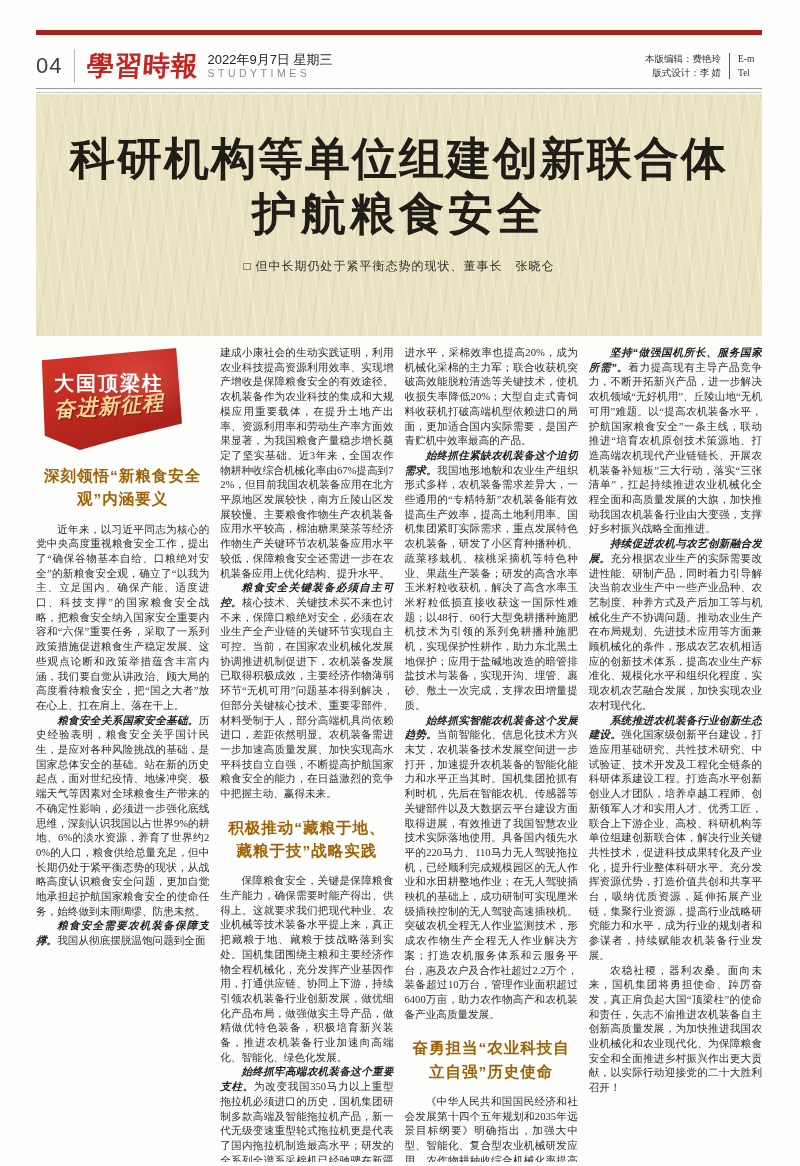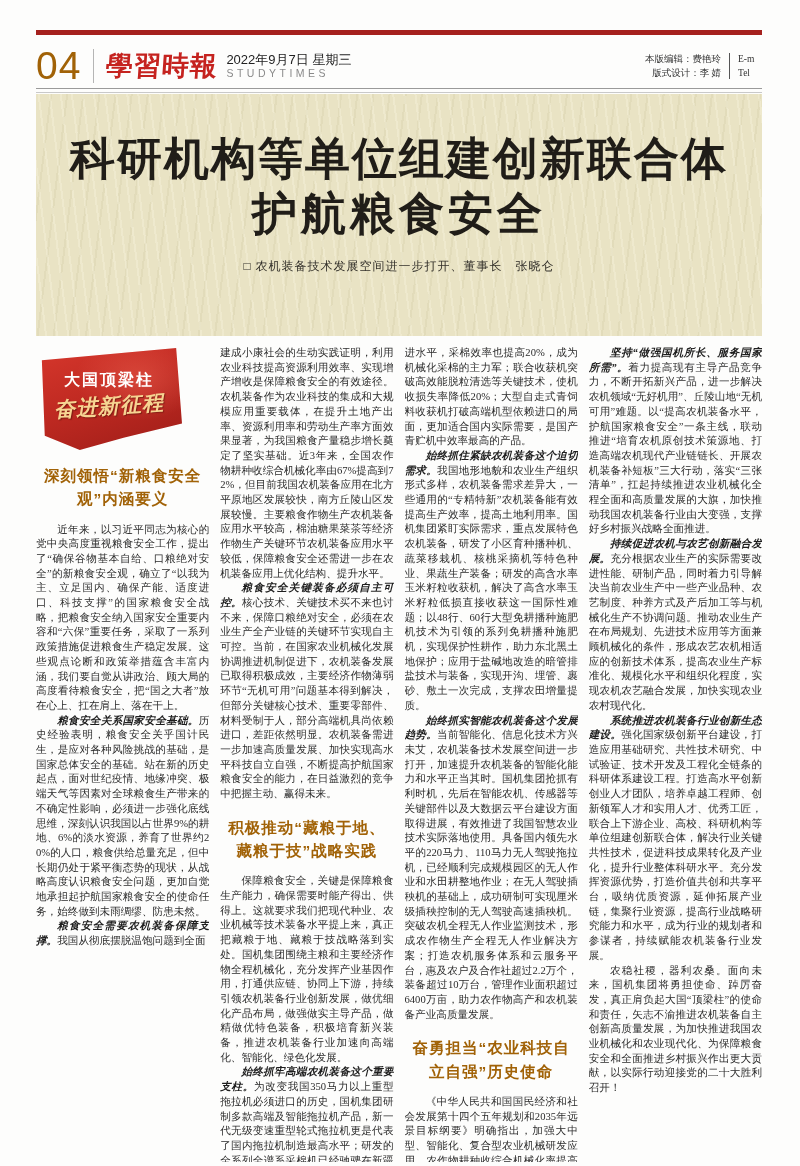--- a/index.html
+++ b/index.html
@@ -15,21 +15,21 @@
   .top-rule{
     position:absolute;left:36px;top:30px;width:726px;height:5px;
     background:#a5211e;
   }
   .header{
     position:absolute;left:36px;top:44px;width:726px;height:44px;
     display:flex;align-items:center;
   }
   .page-num{
     font-family:"Liberation Sans", sans-serif;
-    font-size:39px;color:#a16207;letter-spacing:1px;
+    font-size:22px;color:#404040;letter-spacing:1px;
   }
   .head-divider{width:1px;height:34px;background:#b5b5b5;margin:0 12px;}
   .masthead-block{display:flex;align-items:center;}
   .masthead{
     font-size:27px;font-weight:bold;color:#c5231f;
     font-family:"Liberation Serif", serif;
     transform:skewX(-4deg);
     letter-spacing:1px;
   }
   .mast-right{margin-left:8px;line-height:1.15;}
@@ -99,21 +99,21 @@
   .badge-flag{
     position:absolute;inset:0;
     background:
       radial-gradient(ellipse 90px 60px at 70% 30%, rgba(255,120,100,.35), rgba(255,120,100,0) 70%),
       linear-gradient(160deg,#d6372c 0%,#c02a22 45%,#9e1d18 100%);
     clip-path:polygon(4% 12%, 96% 0%, 100% 74%, 60% 88%, 30% 100%, 6% 86%);
     box-shadow:0 2px 4px rgba(150,30,20,.35);
   }
   .badge-l1{
     position:absolute;top:22px;left:0;width:100%;text-align:center;
-    color:#ffffff;font-weight:bold;font-size:16px;letter-spacing:2px;
+    color:#ffffff;font-weight:bold;font-size:20px;letter-spacing:2px;
     font-family:Liberation Sans, sans-serif;z-index:2;
   }
   .badge-l2{
     position:absolute;top:44px;left:0;width:100%;text-align:center;
     color:#f6d492;font-weight:bold;font-size:21px;letter-spacing:1px;
     font-style:italic;transform:rotate(-4deg);z-index:2;
     text-shadow:1px 1px 1px rgba(90,20,10,.6);
     font-family:"Liberation Serif", serif;
   }
 </style>
@@ -147,21 +147,21 @@
     </div>
   </div>
 
   <div class="header-rule"></div>
 
   <div class="hero">
     <div class="headline">
       <div class="l1">科研机构等单位组建创新联合体</div>
       <div class="l2">护航粮食安全</div>
     </div>
-    <div class="byline">□ 农机装备技术发展空间进一步打开、董事长　张晓仑</div>
+    <div class="byline">□ 但中长期仍处于紧平衡态势的现状、董事长　张晓仑</div>
   </div>
 
   <div class="columns">
     <div class="col">
       <div class="badge">
         <div class="badge-flag"></div>
         <div class="badge-l1">大国顶梁柱</div>
         <div class="badge-l2">奋进新征程</div>
       </div>
       <div>

